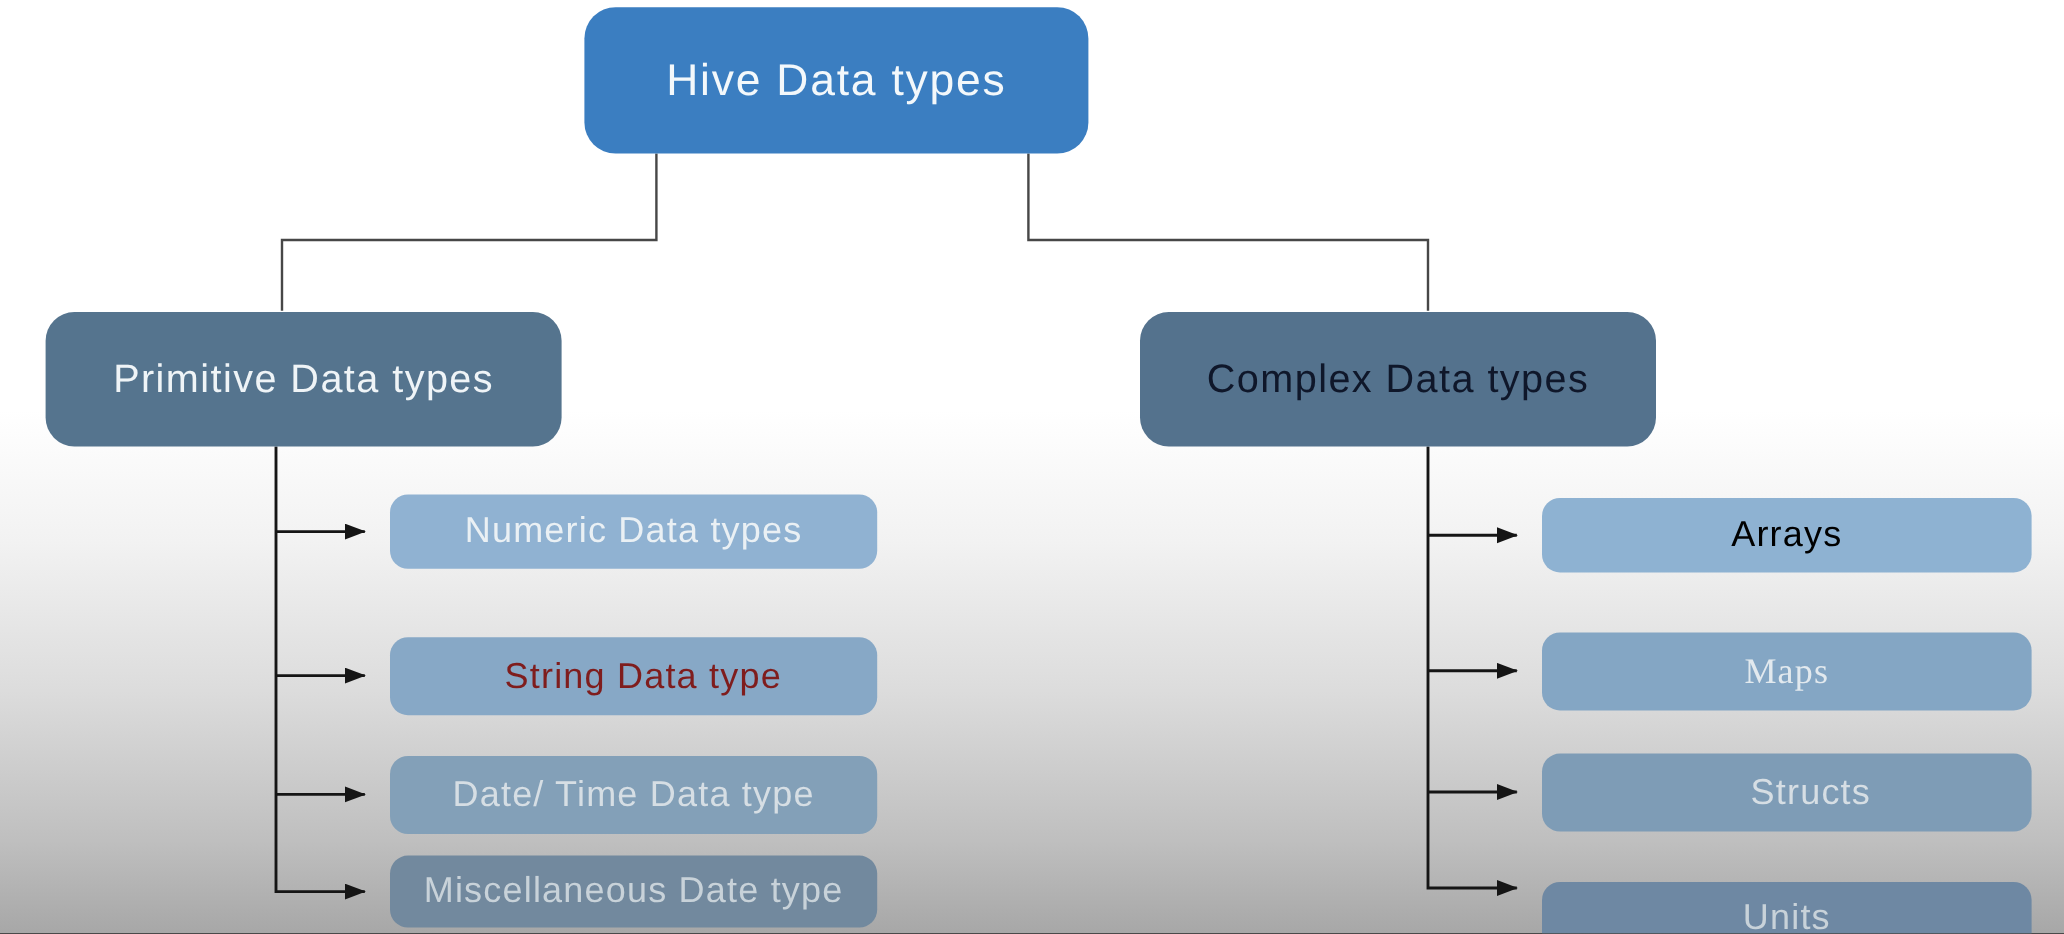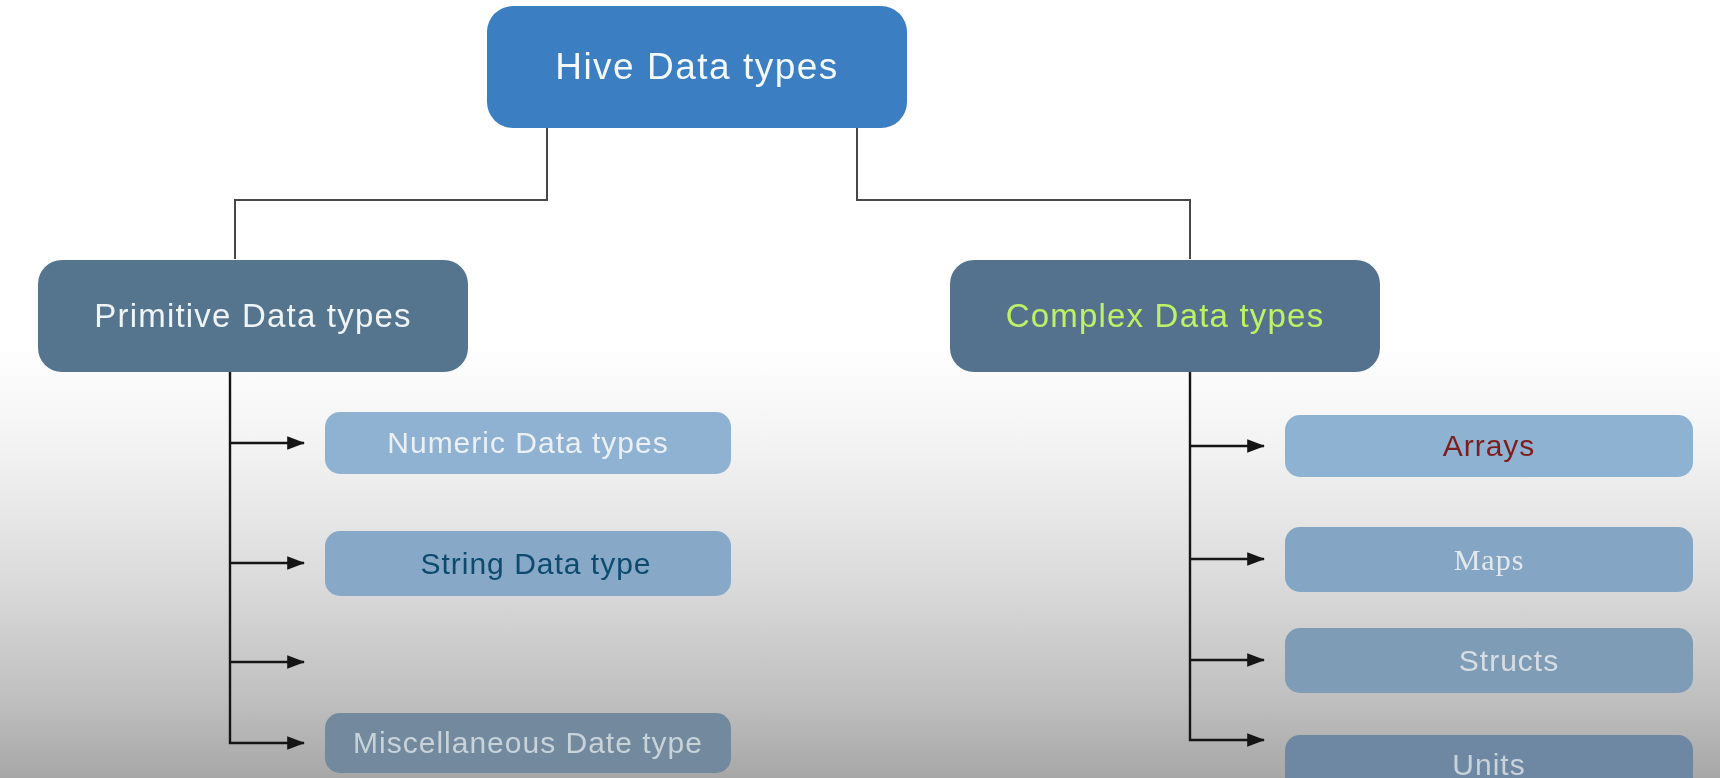--- a/index.html
+++ b/index.html
@@ -102,35 +102,38 @@
     <line class="arrow-line" x1="1190" y1="660" x2="1264" y2="660" marker-end="url(#arrowhead)" stroke="#151515"></line>
   </svg>
 
   <div class="node node-root" id="node-root" style="background-color: rgb(59, 126, 193); color: rgb(243, 248, 251);">
     <span>Hive Data types</span>
   </div>
 
   <div class="node node-l2" id="node-primitive" style="background-color: rgb(85, 116, 142); color: rgb(239, 244, 247);">
     <span>Primitive Data types</span>
   </div>
-  <div class="node node-l2" id="node-complex" style="background-color: rgb(84, 114, 141); color: #bef264;">
+  <div class="node node-l2" id="node-complex" style="background-color: rgb(84, 114, 141); color: #0f172a;">
     <span>Complex Data types</span>
   </div>
 
   <div class="node node-leaf leaf-left" id="node-numeric" style="background-color: rgb(144, 178, 210); color: rgb(234, 240, 244);">
     <span>Numeric Data types</span>
   </div>
-  <div class="node node-leaf leaf-left" id="node-string" style="background-color: rgb(135, 168, 198); color: #0c4a6e; padding-left: 16px;">
+  <div class="node node-leaf leaf-left" id="node-string" style="background-color: rgb(135, 168, 198); color: #7f1d1d; padding-left: 16px;">
     <span>String Data type</span>
+  </div>
+  <div class="node node-leaf leaf-left" id="node-date" style="background-color: rgb(131, 160, 184); color: rgb(214, 222, 228);">
+    <span>Date/ Time Data type</span>
   </div>
   <div class="node node-leaf leaf-left" id="node-misc" style="background-color: rgb(114, 137, 158); color: rgb(200, 210, 217);">
     <span>Miscellaneous Date type</span>
   </div>
 
-  <div class="node node-leaf leaf-right" id="node-arrays" style="background-color: rgb(142, 178, 210); color: #7f1d1d;">
+  <div class="node node-leaf leaf-right" id="node-arrays" style="background-color: rgb(142, 178, 210); color: #000000;">
     <span>Arrays</span>
   </div>
   <div class="node node-leaf leaf-right" id="node-maps" style="background-color: rgb(132, 166, 196); color: rgb(226, 233, 238);">
     <span>Maps</span>
   </div>
   <div class="node node-leaf leaf-right" id="node-structs" style="background-color: rgb(126, 156, 182); color: rgb(214, 222, 228); padding-left: 40px;">
     <span>Structs</span>
   </div>
   <div class="node node-leaf leaf-right" id="node-units" style="background-color: rgb(110, 136, 163); color: rgb(200, 210, 217);">
     <span>Units</span>

